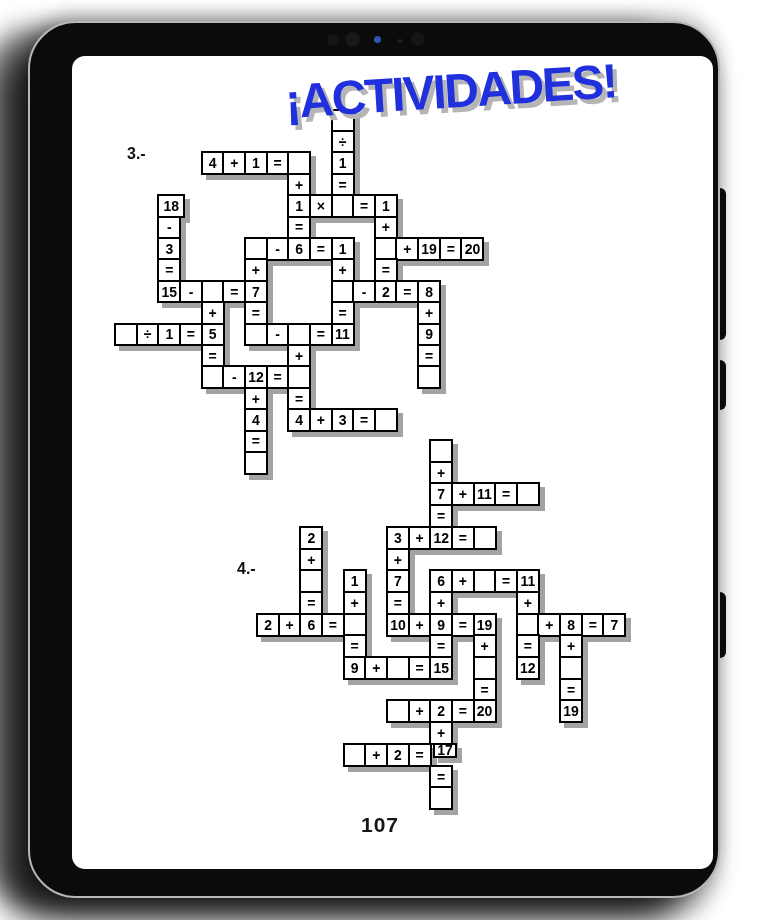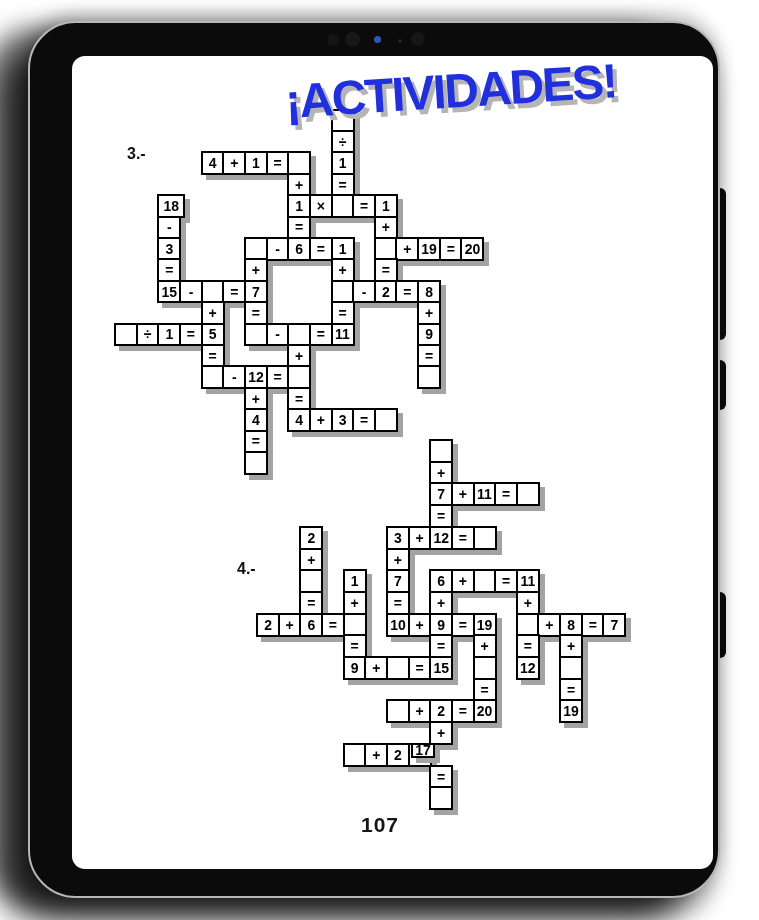--- a/index.html
+++ b/index.html
@@ -196,20 +196,20 @@
       <div class="cell" style="left: 407.55px; top: 699.4px; width: 24.05px; height: 24.1px; box-shadow: rgb(163, 163, 163) 5px 5px 0px; border-color: rgb(0, 0, 0);">+</div>
       <div class="cell" style="left: 429.2px; top: 699.4px; width: 24.05px; height: 24.1px; box-shadow: rgb(163, 163, 163) 5px 5px 0px; border-color: rgb(0, 0, 0);">2</div>
       <div class="cell" style="left: 450.85px; top: 699.4px; width: 24.05px; height: 24.1px; box-shadow: rgb(163, 163, 163) 5px 5px 0px; border-color: rgb(0, 0, 0);">=</div>
       <div class="cell" style="left: 472.5px; top: 699.4px; width: 24.05px; height: 24.1px; box-shadow: rgb(163, 163, 163) 5px 5px 0px; border-color: rgb(0, 0, 0);">20</div>
       <div class="cell" style="left: 559.1px; top: 699.4px; width: 24.05px; height: 24.1px; box-shadow: rgb(163, 163, 163) 5px 5px 0px; border-color: rgb(0, 0, 0);">19</div>
       <div class="cell" style="left: 429.2px; top: 721.1px; width: 24.05px; height: 24.1px; box-shadow: rgb(163, 163, 163) 5px 5px 0px; border-color: rgb(0, 0, 0);">+</div>
       <div class="cell" style="left: 342.6px; top: 742.8px; width: 24.05px; height: 24.1px; box-shadow: rgb(163, 163, 163) 5px 5px 0px; border-color: rgb(0, 0, 0);"></div>
       <div class="cell" style="left: 364.25px; top: 742.8px; width: 24.05px; height: 24.1px; box-shadow: rgb(163, 163, 163) 5px 5px 0px; border-color: rgb(0, 0, 0);">+</div>
       <div class="cell" style="left: 385.9px; top: 742.8px; width: 24.05px; height: 24.1px; box-shadow: rgb(163, 163, 163) 5px 5px 0px; border-color: rgb(0, 0, 0);">2</div>
       <div class="cell" style="left: 407.55px; top: 742.8px; width: 24.05px; height: 24.1px; box-shadow: rgb(163, 163, 163) 5px 5px 0px; border-color: rgb(0, 0, 0);">=</div>
-      <div class="cell" style="left: 411px; top: 742.8px; width: 24.05px; height: 15px; box-shadow: rgb(163, 163, 163) 5px 5px 0px; border-color: rgb(0, 0, 0);">17</div>
+      <div class="cell" style="left: 433px; top: 742.8px; width: 24.05px; height: 15px; box-shadow: rgb(163, 163, 163) 5px 5px 0px; border-color: rgb(0, 0, 0);">17</div>
       <div class="cell" style="left: 429.2px; top: 764.5px; width: 24.05px; height: 24.1px; box-shadow: rgb(163, 163, 163) 5px 5px 0px; border-color: rgb(0, 0, 0);">=</div>
       <div class="cell" style="left: 429.2px; top: 786.2px; width: 24.05px; height: 24.1px; box-shadow: rgb(163, 163, 163) 5px 5px 0px; border-color: rgb(0, 0, 0);"></div>
     </div>
 
   <div class="page-title" style="color: rgb(32, 48, 221); text-shadow: rgb(181, 181, 181) 4px 5px 0px;">¡ACTIVIDADES!</div>
 
 </div>
 
 </body></html>

